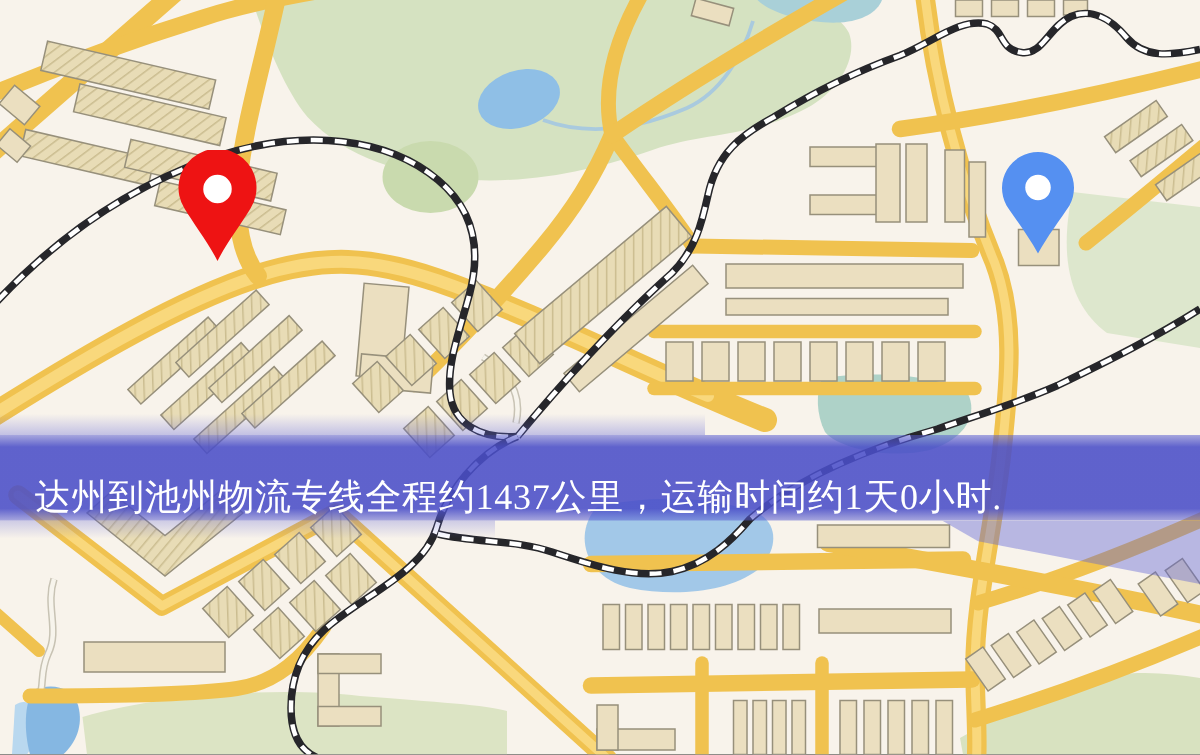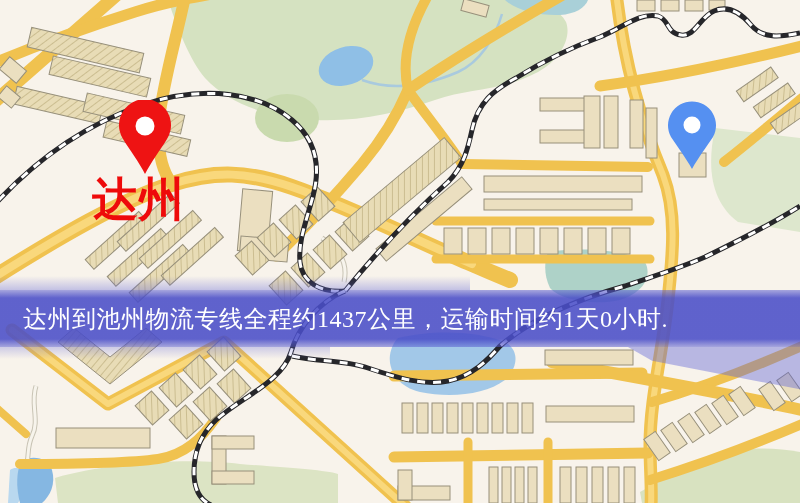--- a/index.html
+++ b/index.html
@@ -22,21 +22,21 @@
   .wpath-c{fill:none;stroke:#c8c3b4;stroke-width:5;}
   .wpath{fill:none;stroke:#f7f4ec;stroke-width:3;}
   
   .banner{
     position:absolute;left:0;top:290px;width:800px;height:57px;
     background:linear-gradient(to bottom,
       rgba(86,90,208,0.50) 0%,
       rgba(74,78,200,0.88) 14%,
       rgba(74,78,200,0.88) 86%,
       rgba(86,90,208,0.50) 100%);
-    display:flex;align-items:center;
+    display:flex;align-items:flex-end;
     box-sizing:border-box;padding-left:23px;
   }
   .banner-text{
     color:#ffffff;font-size:24px;letter-spacing:0.5px;
     white-space:nowrap;
     font-family:"Liberation Serif","DejaVu Serif",serif;
   }
   .banner-fade-top{
     position:absolute;left:0;top:276px;width:470px;height:14px;
     background:linear-gradient(to top,rgba(95,99,214,0.35),rgba(95,99,214,0));
@@ -262,15 +262,14 @@
   <svg class="pin" style="left:116px;top:100px" width="58" height="76" viewBox="0 0 58 76">
     <path d="M29,74 C23,62 13,49 7,39 A26,26 0 1 1 51,39 C45,49 35,62 29,74 Z" fill="#ee1313"></path>
     <circle cx="29" cy="26" r="9.5" fill="#ffffff"></circle>
   </svg>
 
   <svg class="pin" style="left:665px;top:101px" width="54" height="70" viewBox="0 0 54 70">
     <path d="M27,68 C21,57 12,45 6,36 A24,24 0 1 1 48,36 C42,45 33,57 27,68 Z" fill="#5590f1"></path>
     <circle cx="27" cy="24" r="8.5" fill="#ffffff"></circle>
   </svg>
 
-  <div class="city-label origin">达州</div>
 
 </div>
 
 </body></html>

